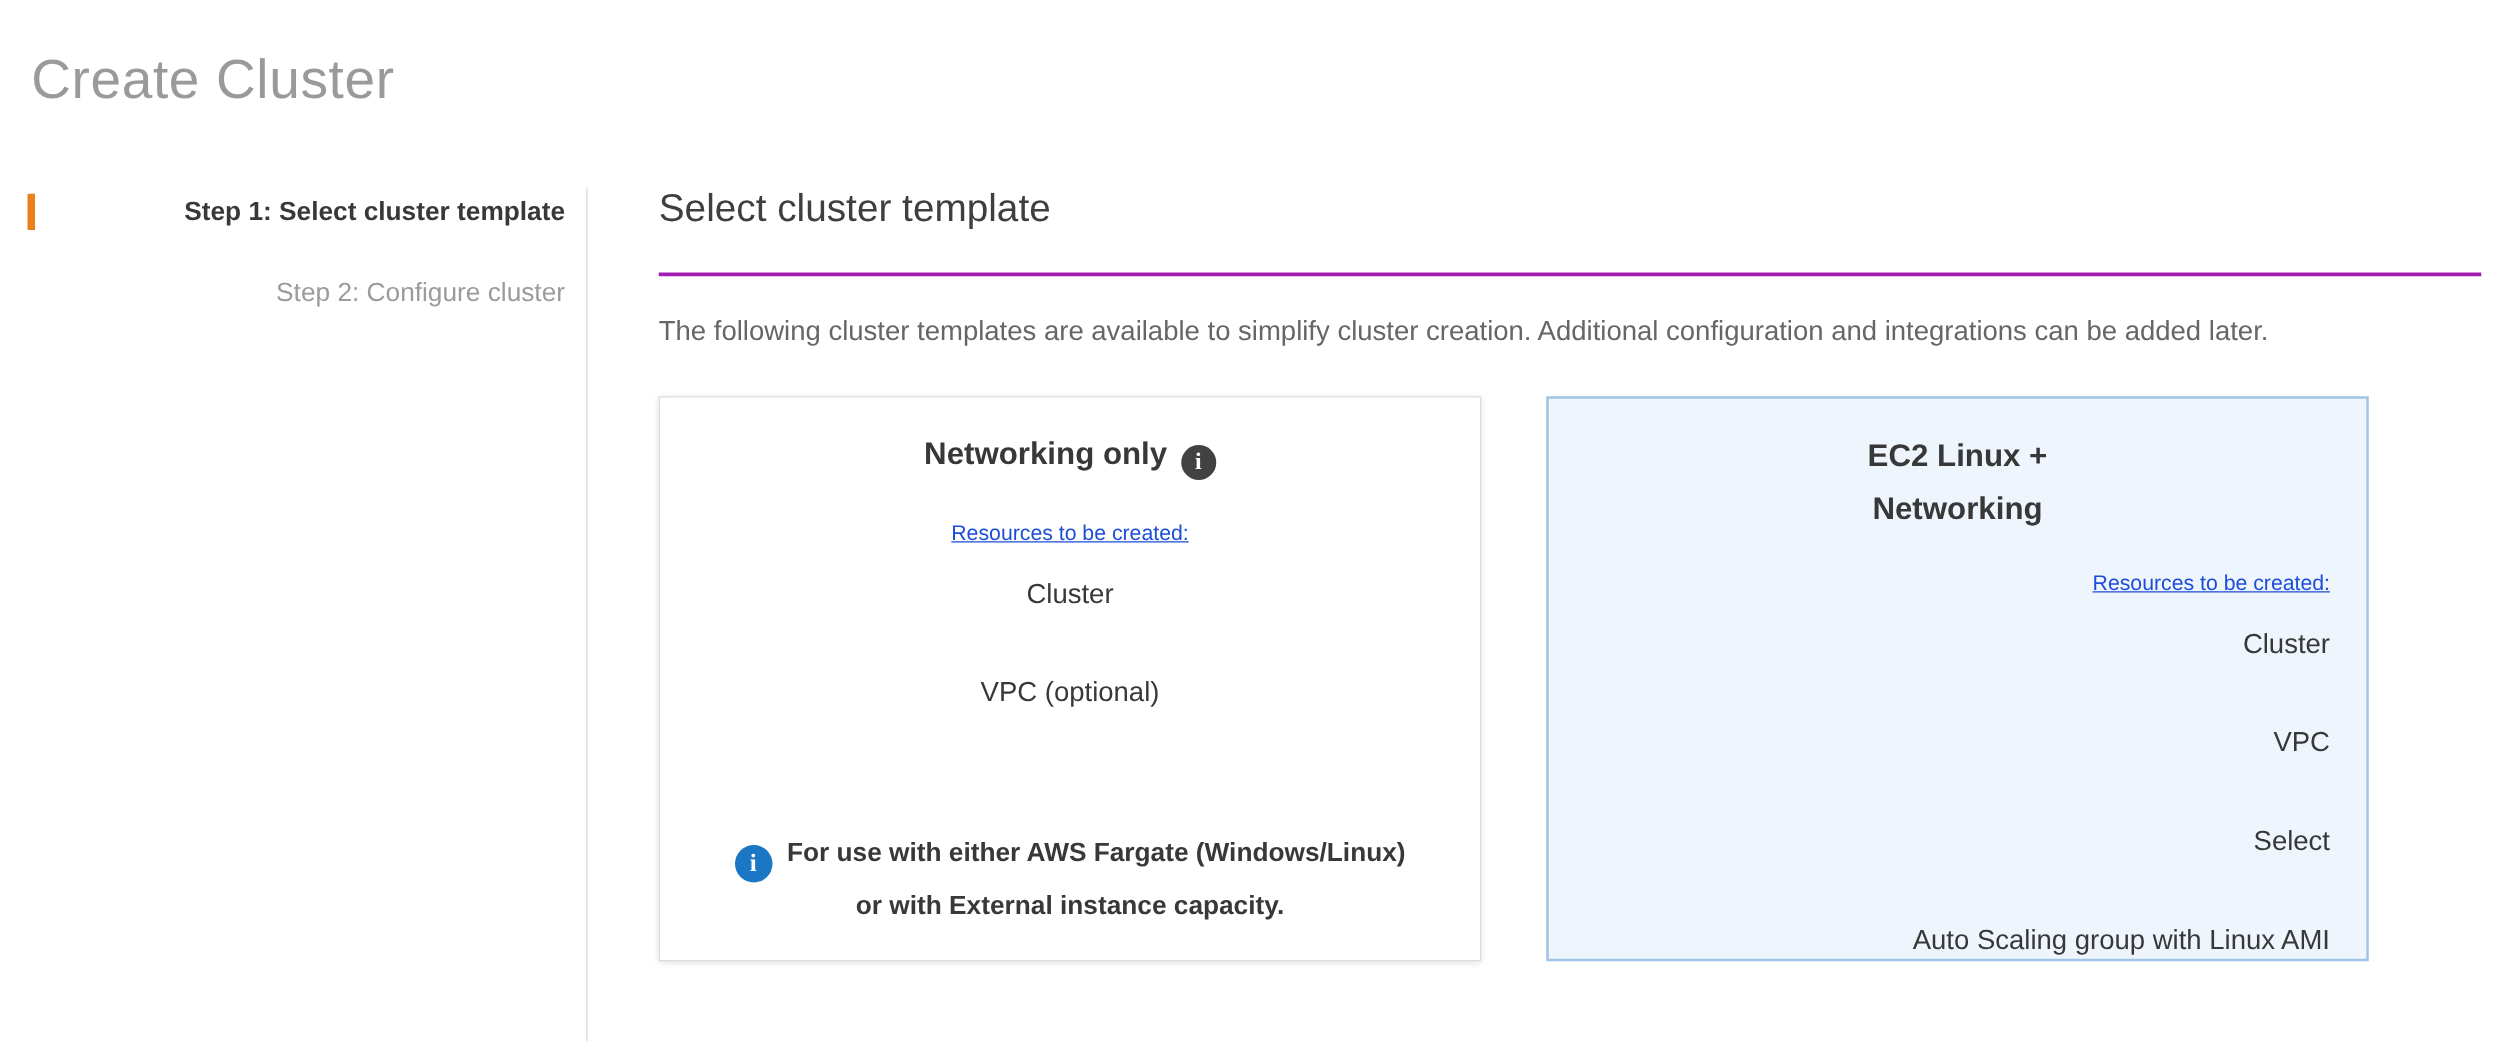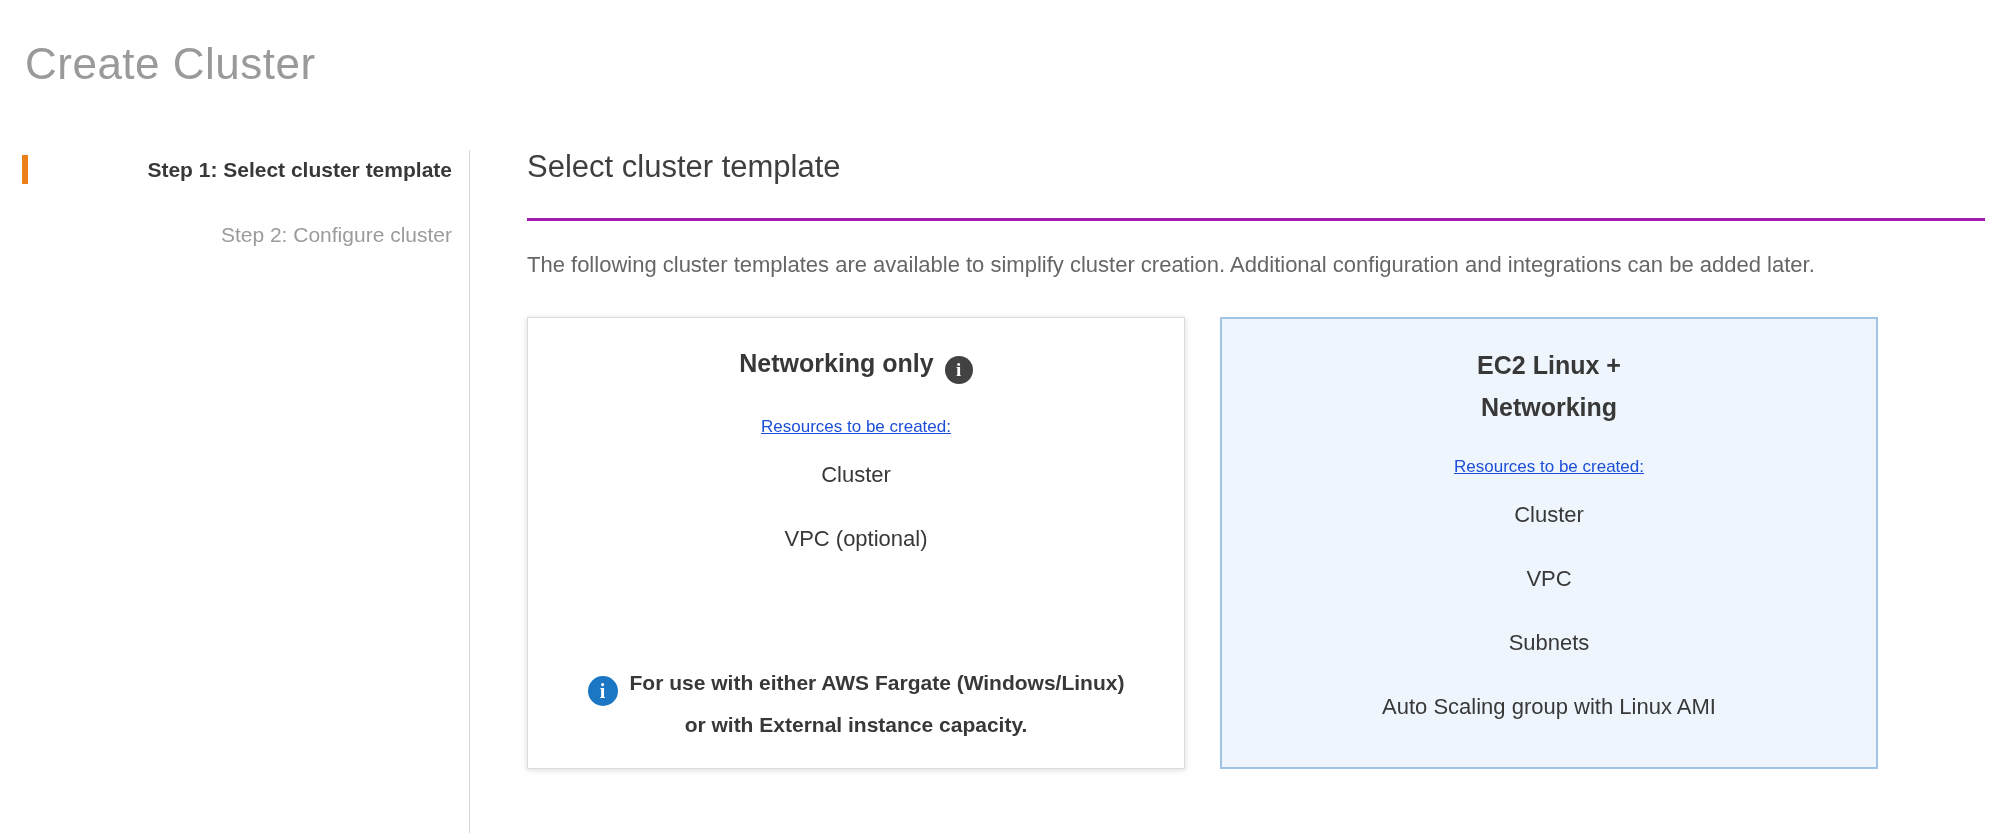--- a/index.html
+++ b/index.html
@@ -38,46 +38,47 @@
   }
   .main{position:absolute;left:527px;top:148px;width:1458px;}
   .section-heading{
     margin:0;font-size:31px;line-height:38px;font-weight:400;color:#3f3f3f;
     padding-bottom:32px;border-bottom:3px solid #a21caf;
   }
   .section-desc{
     margin:24px 0 0 0;font-size:22px;line-height:39px;color:#666666;
     max-width:1460px;
   }
-  .cards{display:flex;gap:35px;margin-top:33px;}
+  .cards{display:flex;gap:52px;margin-top:33px;}
   .card{
     width:658px;height:452px;flex:0 0 auto;
     background:#ffffff;border:1px solid #dcdcdc;
     box-shadow:0 1px 6px rgba(0,0,0,0.15);
     text-align:center;display:flex;flex-direction:column;
     padding:30px 30px 24px 30px;cursor:pointer;
   }
   .card.selected{
     background:var(--selected-card-bg);
     border:2px solid var(--selected-card-border);
     box-shadow:none;
     padding:29px 29px 34px 29px;
+    align-items:flex-end;
   }
   .card-title{
     font-size:25px;line-height:30px;font-weight:700;color:#383838;
   }
   .card.selected .card-title{
     line-height:42px;max-width:250px;margin:-4px auto 0 auto;
   }
   .resources-label{
     margin-top:30px;font-size:17px;line-height:26px;color:#1d4ed8;
     text-decoration:underline;
   }
   .card.selected .resources-label{margin-top:26px;}
-  .res{margin-top:38px;font-size:22px;line-height:26px;color:#383838;}
+  .res{margin-top:53px;font-size:22px;line-height:26px;color:#383838;}
   .resources-label + .res{margin-top:22px;}
   .card-note{
     margin-top:auto;font-size:21px;line-height:38px;font-weight:700;
     color:#383838;padding:0 28px;
   }
   .icon{
     display:inline-flex;align-items:center;justify-content:center;
     border-radius:50%;color:#ffffff;
     font-family:"Liberation Serif","DejaVu Serif",serif;
     font-weight:700;font-style:normal;
@@ -124,18 +125,18 @@
             <span>i</span>
           </span><span>For use with either AWS Fargate (Windows/Linux) or with External instance capacity.</span>
       </div>
     </div>
 
     <div class="card selected">
       <div class="card-title">EC2 Linux + Networking</div>
       <div class="resources-label">Resources to be created:</div>
       <div class="res">Cluster</div>
       <div class="res">VPC</div>
-      <div class="res">Subnets</div>
+      <div class="res">Select</div>
       <div class="res">Auto Scaling group with Linux AMI</div>
     </div>
 
   </div>
 </main>
 
 </body></html>

